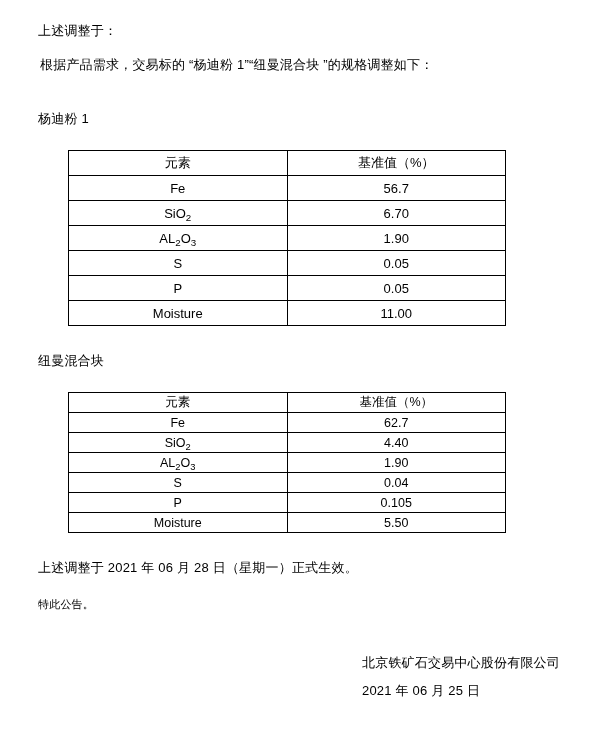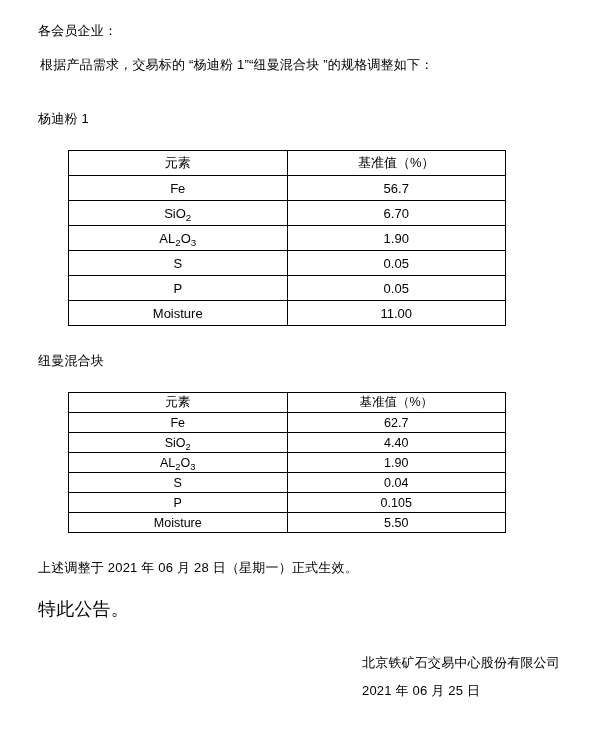--- a/index.html
+++ b/index.html
@@ -75,42 +75,42 @@
     top: 3px;
   }
   .effective {
     font-family: "Liberation Sans", "DejaVu Sans", sans-serif;
     font-size: 13px;
     margin-top: 26px;
     letter-spacing: 0.2px;
   }
   .notice {
     font-family: "Liberation Sans", "DejaVu Sans", sans-serif;
-    font-size: 18px;
+    font-size: 11px;
     margin-top: 20px;
     letter-spacing: 0.2px;
   }
   .signature {
     position: absolute;
     right: 40px;
     bottom: 58px;
     text-align: left;
     font-family: "Liberation Sans", "DejaVu Sans", sans-serif;
     font-size: 13px;
     line-height: 28px;
     letter-spacing: 0.2px;
   }
   .sig-line { display: block; }
 </style>
 </head>
 <body>
 
 <div class="page">
 
-  <div class="salutation">各会员企业：</div>
+  <div class="salutation">上述调整于：</div>
 
   <div class="intro">根据产品需求，交易标的 “杨迪粉 1”“纽曼混合块 ”的规格调整如下：</div>
 
   <div class="section-title first">杨迪粉 1</div>
 
   <table class="spec t1">
     <colgroup>
         <col class="col-el">
         <col class="col-val">
       </colgroup>

